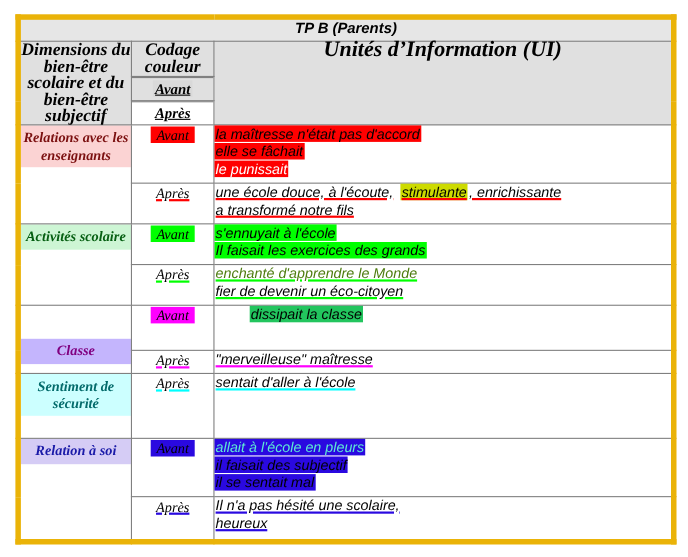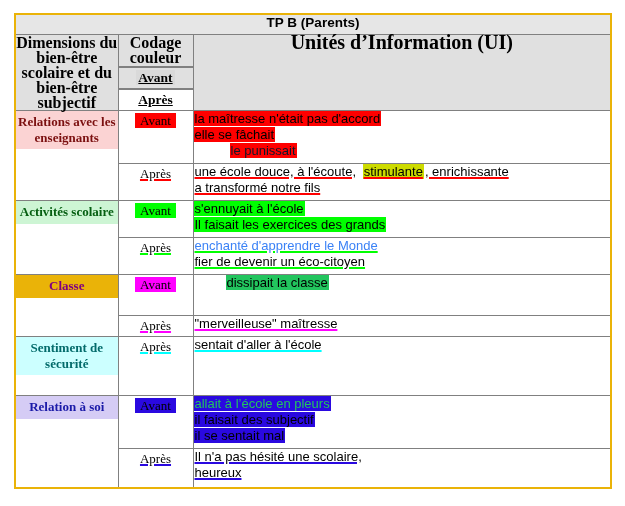--- a/index.html
+++ b/index.html
@@ -19,21 +19,22 @@
     position: absolute;
     left: 14px;
     top: 13px;
     width: 596px;
   }
 
   table.tpb {
     border-collapse: collapse;
     table-layout: fixed;
     width: 596px;
-    border: 2px solid #eab308;
+    border: 5px solid #eab308;
+    font-style: italic;
   }
   table.tpb td {
     border: 1px solid #808080;
     vertical-align: top;
     padding: 0;
   }
 
   
   col.c-dim   { width: 103px; }
   col.c-code  { width:  75px; }
@@ -173,21 +174,21 @@
 
     <tr>
           <td class="dim-cell" rowspan="2">
             <div class="dim-box" style="background: rgb(251, 211, 211); color: rgb(123, 16, 16);">Relations avec les enseignants</div>
           </td>
           <td class="code-cell" style="height: 52px;"><span class="tag avant" style="background: rgb(255, 0, 0); color: rgb(0, 0, 0);">Avant</span></td>
           <td class="ui-cell">
             <div>
               <div class="ui-line"><span class="seg" style="background: rgb(255, 0, 0); color: rgb(0, 0, 0);">la maîtresse n'était pas d'accord</span></div>
               <div class="ui-line"><span class="seg" style="background: rgb(255, 0, 0); color: rgb(0, 0, 0);">elle se fâchait</span></div>
-              <div class="ui-line"><span class="seg" style="background: rgb(255, 0, 0); color: #0f172a; margin-left: 36px;">le punissait</span></div>
+              <div class="ui-line"><span class="seg" style="background: rgb(255, 0, 0); color: #ffffff;">le punissait</span></div>
             </div>
           </td>
         </tr>
         <tr>
           <td class="code-cell" style="height: 36px;"><span class="tag apres" style="color: rgb(0, 0, 0); text-decoration: underline 2px rgb(255, 0, 0); text-underline-offset: 1px;">Après</span></td>
           <td class="ui-cell">
             <div>
               <div class="ui-line"><span class="seg" style="color: rgb(0, 0, 0); text-decoration: underline 2px rgb(255, 0, 0); text-underline-offset: 1px;">une école douce,  à l'écoute,</span><span class="seg" style="color: rgb(0, 0, 0);"> </span><span class="seg" style="background: rgb(205, 219, 0); color: rgb(0, 0, 0); text-decoration: underline 2px rgb(255, 0, 0); text-underline-offset: 1px;">stimulante</span><span class="seg" style="color: rgb(0, 0, 0); text-decoration: underline 2px rgb(255, 0, 0); text-underline-offset: 1px;">, enrichissante</span></div>
               <div class="ui-line"><span class="seg" style="color: rgb(0, 0, 0); text-decoration: underline 2px rgb(255, 0, 0); text-underline-offset: 1px;">a transformé notre fils</span></div>
             </div>
@@ -202,28 +203,28 @@
             <div>
               <div class="ui-line"><span class="seg" style="background: rgb(0, 255, 0); color: rgb(0, 0, 0);">s'ennuyait à l'école</span></div>
               <div class="ui-line"><span class="seg" style="background: rgb(0, 255, 0); color: rgb(0, 0, 0);">Il faisait les exercices des grands</span></div>
             </div>
           </td>
         </tr>
         <tr>
           <td class="code-cell" style="height: 36px;"><span class="tag apres" style="color: rgb(0, 0, 0); text-decoration: underline 2px rgb(0, 255, 0); text-underline-offset: 1px;">Après</span></td>
           <td class="ui-cell">
             <div>
-              <div class="ui-line"><span class="seg" style="color: #3b82f6; text-decoration: underline 2px rgb(0, 255, 0); text-underline-offset: 1px;">enchanté d'apprendre le Monde</span></div>
+              <div class="ui-line"><span class="seg" style="color: #4d7c0f; text-decoration: underline 2px rgb(0, 255, 0); text-underline-offset: 1px;">enchanté d'apprendre le Monde</span></div>
               <div class="ui-line"><span class="seg" style="color: rgb(0, 0, 0); text-decoration: underline 2px rgb(0, 255, 0); text-underline-offset: 1px;">fier de devenir un éco-citoyen</span></div>
             </div>
           </td>
         </tr>
         <tr>
           <td class="dim-cell" rowspan="2">
-            <div class="dim-box" style="background: #eab308; color: rgb(128, 0, 128);">Classe</div>
+            <div class="dim-box" style="background: #c4b5fd; color: rgb(128, 0, 128); margin-top: 30px;">Classe</div>
           </td>
           <td class="code-cell" style="height: 40px;"><span class="tag avant" style="background: rgb(255, 0, 255); color: rgb(0, 0, 0);">Avant</span></td>
           <td class="ui-cell">
             <div>
               <div class="ui-line"><span class="seg" style="background: #22c55e; color: rgb(0, 0, 0); margin-left: 32px;">dissipait la classe</span></div>
             </div>
           </td>
         </tr>
         <tr>
           <td class="code-cell" style="height: 20px;"><span class="tag apres" style="color: rgb(0, 0, 0); text-decoration: underline 2px rgb(255, 0, 255); text-underline-offset: 1px;">Après</span></td>
@@ -244,21 +245,21 @@
             </div>
           </td>
         </tr>
         <tr>
           <td class="dim-cell" rowspan="2">
             <div class="dim-box" style="background: rgb(213, 204, 245); color: rgb(26, 26, 168);">Relation à soi</div>
           </td>
           <td class="code-cell" style="height: 52px;"><span class="tag avant" style="background: rgb(42, 9, 224); color: rgb(0, 0, 0);">Avant</span></td>
           <td class="ui-cell">
             <div>
-              <div class="ui-line"><span class="seg" style="background: rgb(42, 9, 224); color: #22c55e;">allait à  l’école en pleurs</span></div>
+              <div class="ui-line"><span class="seg" style="background: rgb(42, 9, 224); color: #5eead4;">allait à  l’école en pleurs</span></div>
               <div class="ui-line"><span class="seg" style="background: rgb(42, 9, 224); color: rgb(0, 0, 0);">il faisait des subjectif</span></div>
               <div class="ui-line"><span class="seg" style="background: rgb(42, 9, 224); color: rgb(0, 0, 0);">il se sentait mal</span></div>
             </div>
           </td>
         </tr>
         <tr>
           <td class="code-cell" style="height: 38px;"><span class="tag apres" style="color: rgb(0, 0, 0); text-decoration: underline 2px rgb(42, 9, 224); text-underline-offset: 1px;">Après</span></td>
           <td class="ui-cell">
             <div>
               <div class="ui-line"><span class="seg" style="color: rgb(0, 0, 0); text-decoration: underline 2px rgb(42, 9, 224); text-underline-offset: 1px;">Il n'a pas hésité une scolaire,</span></div>

